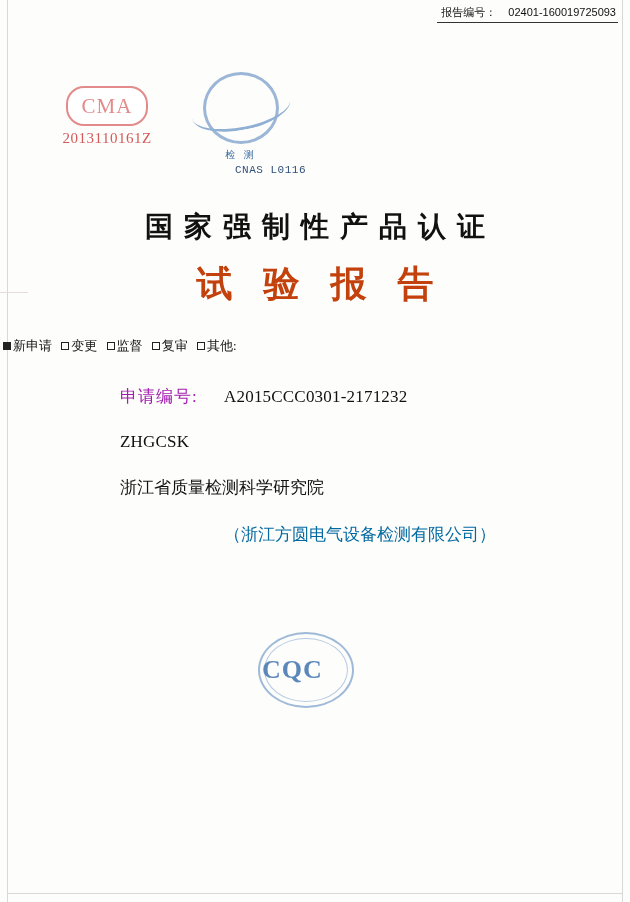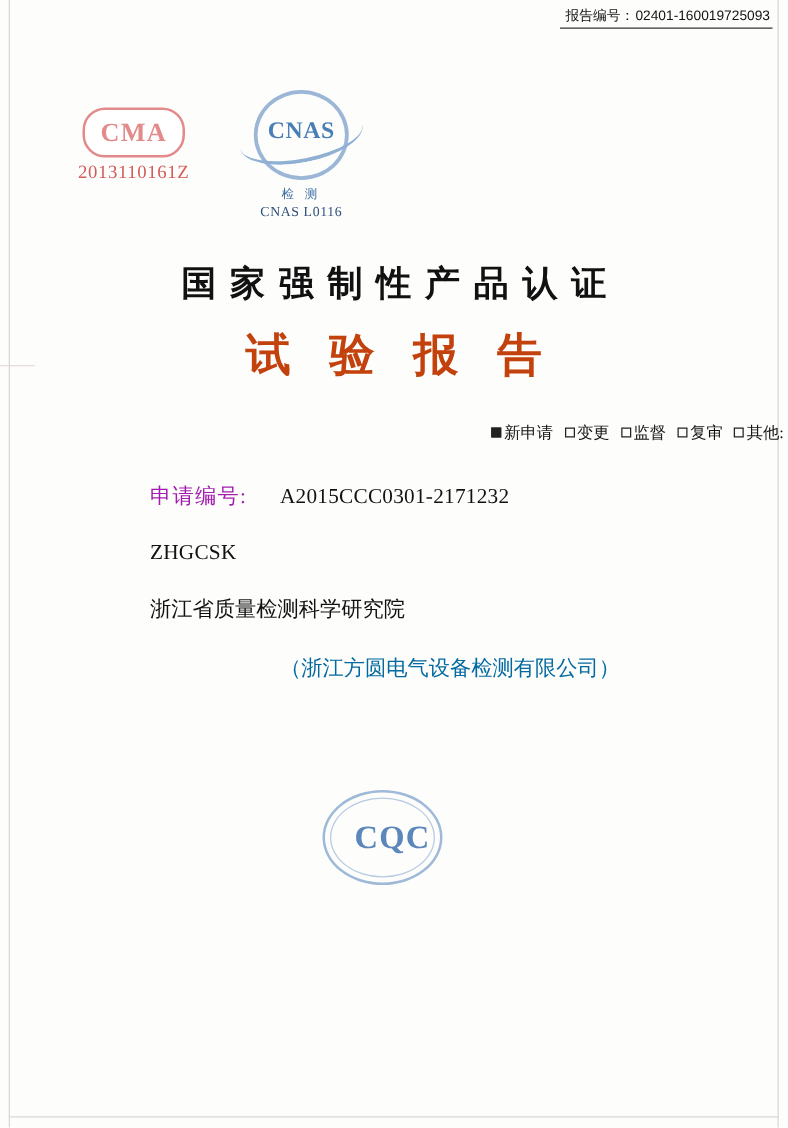--- a/index.html
+++ b/index.html
@@ -61,21 +61,21 @@
     white-space: nowrap;
   }
   .report-no .label {
     font-family: "Liberation Sans", sans-serif;
     font-size: 11px;
     letter-spacing: 0px;
   }
   .report-no .value {
     font-family: "Liberation Sans", sans-serif;
     font-size: 11px;
-    margin-left: 1px;
+    margin-left: 12px;
   }
   .report-no .underline {
     position: absolute;
     left: -4px;
     right: -2px;
     bottom: -3px;
     height: 1px;
     background: #333;
   }
 
@@ -100,21 +100,21 @@
     border: 2px solid #e38a8a;
     border-radius: 18px / 18px;
     position: relative;
     background: #fff;
   }
   .cma-badge .cma-text {
     position: absolute;
     left: 0; right: 0; top: 50%;
     transform: translateY(-50%);
     font-family: "Liberation Serif", serif;
-    font-weight: bold;
+    font-weight: normal;
     font-size: 21px;
     letter-spacing: 1px;
     color: #e38a8a;
   }
   .cma-number {
     margin-top: 4px;
     font-family: "Liberation Serif", serif;
     font-size: 15px;
     letter-spacing: 0.5px;
     color: #d45a5a;
@@ -165,24 +165,25 @@
     color: #4a7fb5;
   }
   .cnas-sub {
     margin-top: 0px;
     font-size: 10px;
     color: #3d6ea3;
     letter-spacing: 3px;
   }
   .cnas-code {
     margin-top: 2px;
-    font-family: Liberation Serif, serif;
+    font-family: Liberation Mono, monospace;
     font-size: 11px;
     letter-spacing: 0.5px;
     color: #2f4f7a;
+    text-align: right;
   }
 
   
   .title-wrap {
     position: absolute;
     left: 0;
     top: 208px;
     width: 630px;
     text-align: center;
   }
@@ -203,21 +204,21 @@
     color: #c2410c;
     padding-left: 11px;
   }
 
   
   .checkbox-row {
     position: absolute;
     left: 0;
     top: 337px;
     width: 630px;
-    text-align: right;
+    text-align: left;
     font-size: 13px;
     color: #111;
   }
   .cb-item {
     display: inline-block;
     margin: 0 3px;
     white-space: nowrap;
   }
   .cb {
     display: inline-block;
@@ -288,24 +289,23 @@
   .cqc .oval-inner {
     position: absolute;
     left: 6px; top: 6px;
     width: 84px; height: 64px;
     border: 1px solid #b6cae2;
     border-radius: 50%;
     box-sizing: border-box;
   }
   .cqc .cqc-text {
     position: absolute;
-    left: 16px; right: 0;
+    left: 4px; right: 0;
     top: 50%;
     transform: translateY(-50%);
-    text-align: center;
     font-family: "Liberation Serif", serif;
     font-weight: bold;
     font-size: 26px;
     letter-spacing: 1px;
     color: #5b87bb;
   }
 </style>
 </head>
 <body>
 
@@ -328,21 +328,20 @@
       <div class="cma-badge">
         <div class="cma-text">CMA</div>
       </div>
       <div class="cma-number">2013110161Z</div>
     </div>
 
     <div class="cnas-block">
       <div class="cnas-mark">
         <div class="ring"></div>
         <div class="swoosh"></div>
-        <div class="cnas-text">CNAS</div>
       </div>
       <div class="cnas-sub">检 测</div>
       <div class="cnas-code">CNAS L0116</div>
     </div>
 
   </div>
 
   <div class="title-wrap">
     <div class="title-line1">国家强制性产品认证</div>
     <div class="title-line2">试 验 报 告</div>

